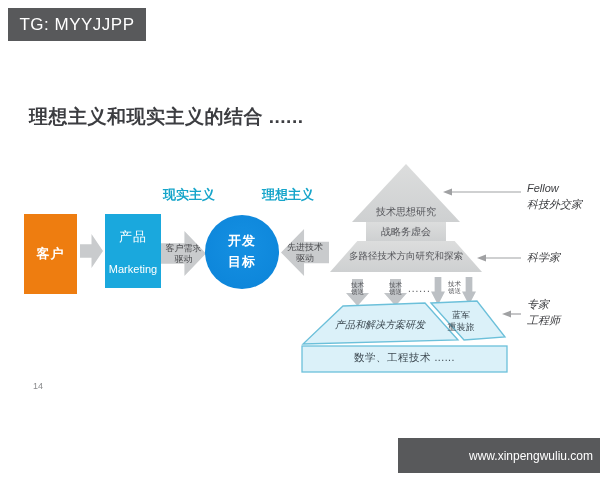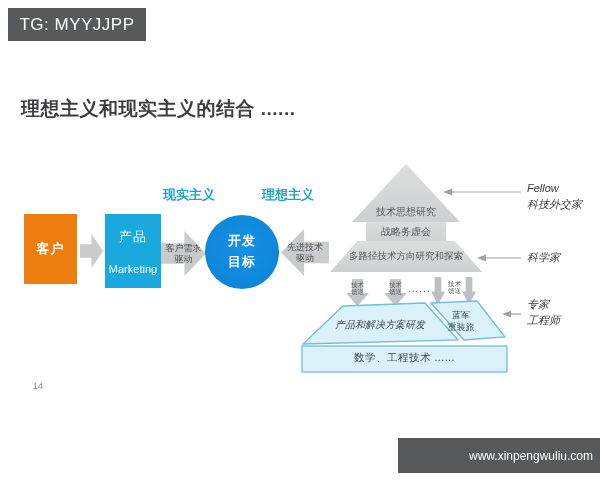--- a/index.html
+++ b/index.html
@@ -4,28 +4,28 @@
 <style>
   html,body{margin:0;padding:0;}
   body{width:600px;height:480px;background:#fff;font-family:"Liberation Sans","DejaVu Sans",sans-serif;overflow:hidden;}
   .slide{position:relative;width:600px;height:480px;background:#ffffff;border-radius:17px;}
   .abs{position:absolute;}
 
   .badge{background:#58595b;color:#ffffff;display:flex;align-items:center;justify-content:center;}
   .badge-top{left:8px;top:8px;width:138px;height:33px;font-size:17px;letter-spacing:.5px;}
   .badge-bottom{left:398px;top:438px;width:202px;height:35px;font-size:12px;padding-left:32px;}
 
-  .title{left:21px;top:96px;font-size:19px;font-weight:bold;color:#3c3d41;letter-spacing:.5px;margin:0;}
+  .title{left:21px;top:96px;font-size:19px;font-weight:bold;color:#3c3d41;letter-spacing:.5px;margin:8px;}
 
   .axis-label{font-size:13px;font-weight:bold;color:#16a5ca;}
   .realism{left:163px;top:186px;}
   .idealism{left:262px;top:186px;}
 
   .box{display:flex;flex-direction:column;align-items:center;justify-content:center;color:#fff;text-align:center;}
-  .customer{left:24px;top:214px;width:53px;height:70px;background:#ee7d10;font-size:13px;font-weight:bold;letter-spacing:1px;}
+  .customer{left:24px;top:214px;width:53px;height:80px;background:#ee7d10;font-size:13px;font-weight:bold;letter-spacing:1px;}
   .product{left:105px;top:214px;width:56px;height:74px;background:#1aa8dd;}
   .product .l1{font-size:13px;font-weight:normal;letter-spacing:1px;}
   .product .l2{font-size:11px;margin-top:17px;}
 
   .arrow-right{background:#c9cbcd;clip-path:polygon(0 27%,52% 27%,52% 0,100% 50%,52% 100%,52% 73%,0 73%);}
   .arrow-right.plain{left:80px;top:234px;width:23px;height:34px;clip-path:polygon(0 30%,50% 30%,50% 0,100% 50%,50% 100%,50% 70%,0 70%);}
   .arrow-left{background:#c9cbcd;clip-path:polygon(100% 27%,48% 27%,48% 0,0 50%,48% 100%,48% 73%,100% 73%);}
   .demand{left:161px;top:231px;width:45px;height:45px;}
   .tech{left:281px;top:229px;width:48px;height:47px;}
   .arrow-body-label{position:absolute;inset:0;display:flex;align-items:center;justify-content:center;text-align:center;font-size:9px;line-height:1.2;color:#4b4c4f;padding:0 2px;}

